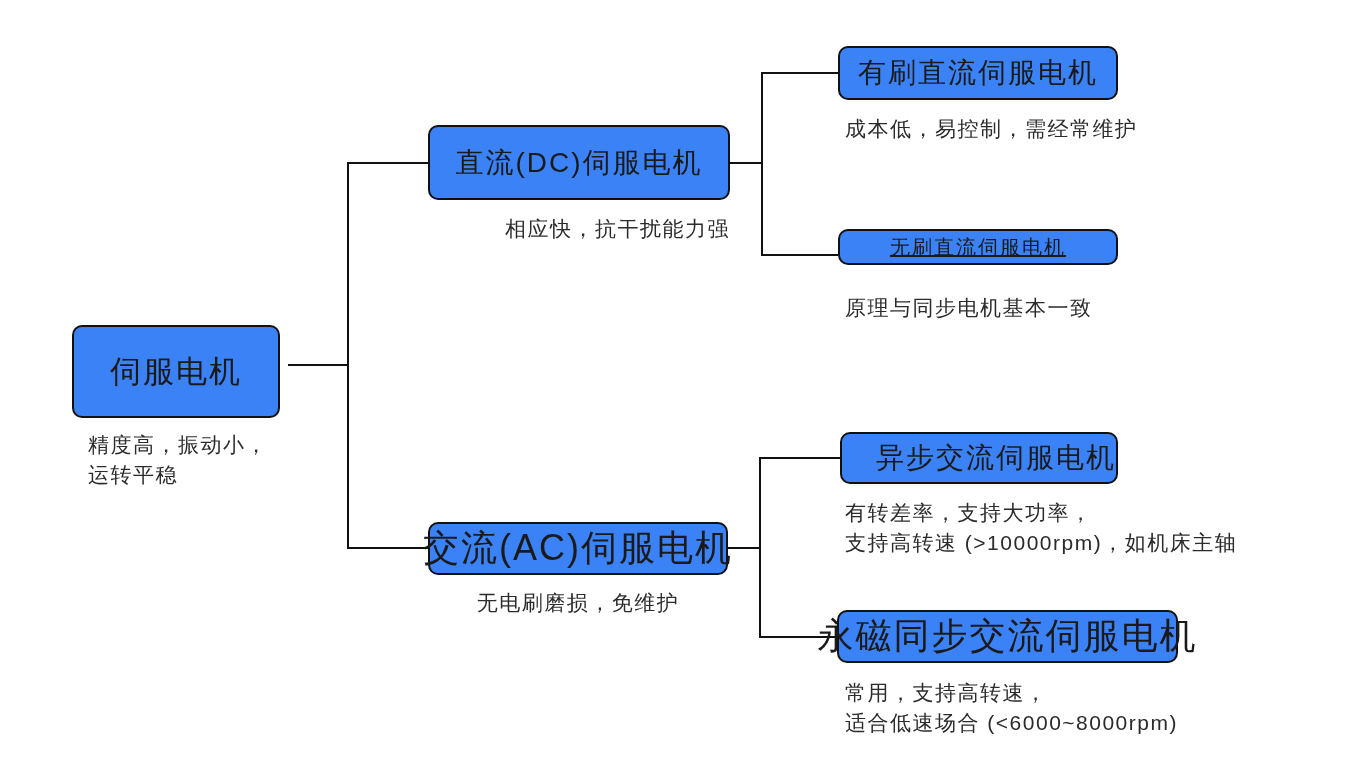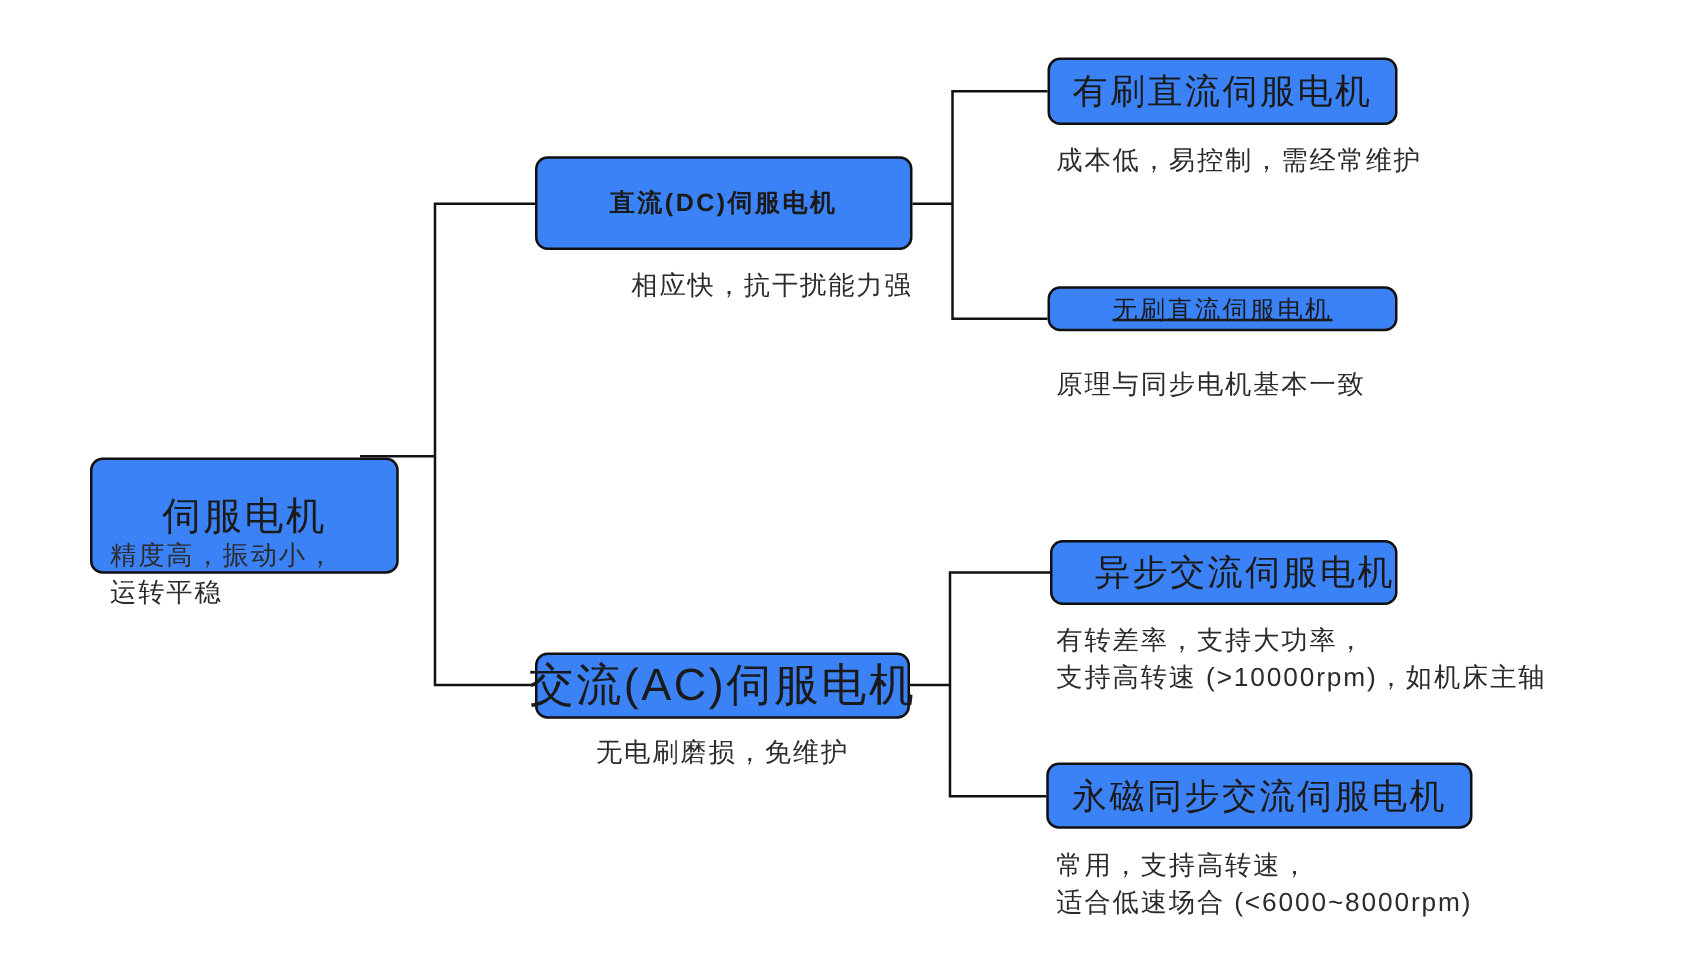--- a/index.html
+++ b/index.html
@@ -27,27 +27,27 @@
     border: 2px solid #111111;
     border-radius: 10px;
     background: #3b82f6;
     display: flex;
     align-items: center;
     justify-content: center;
     color: #1a1a1a;
     letter-spacing: 2px;
     white-space: nowrap;
   }
-  .node-root    { left: 72px;  top: 325px; width: 247px; height: 93px; font-size: 31px; margin-top: 41px; }
-  .node-dc      { left: 428px; top: 125px; width: 302px; height: 75px; font-size: 20px; font-weight: bold; }
+  .node-root    { left: 72px;  top: 325px; width: 208px; height: 93px; font-size: 31px; }
+  .node-dc      { left: 428px; top: 125px; width: 302px; height: 75px; font-size: 28px; }
   .node-ac      { left: 428px; top: 522px; width: 300px; height: 53px; font-size: 36px; }
   .node-dc-br   { left: 838px; top: 46px;  width: 280px; height: 54px; font-size: 28px; }
   .node-dc-bl   { left: 838px; top: 229px; width: 280px; height: 36px; font-size: 20px; text-decoration: underline; }
   .node-ac-as   { left: 840px; top: 432px; width: 278px; height: 52px; font-size: 28px; justify-content: flex-end; }
-  .node-ac-pm   { left: 837px; top: 610px; width: 341px; height: 53px; font-size: 28px; }
+  .node-ac-pm   { left: 837px; top: 610px; width: 341px; height: 53px; font-size: 36px; }
   .note {
     position: absolute;
     color: #2b2b2b;
     font-size: 21px;
     line-height: 30px;
     letter-spacing: 1.5px;
     white-space: nowrap;
   }
   .note-root  { left: 88px;  top: 430px; }
   .note-dc    { left: 428px; top: 214px; width: 302px; text-align: right; }

